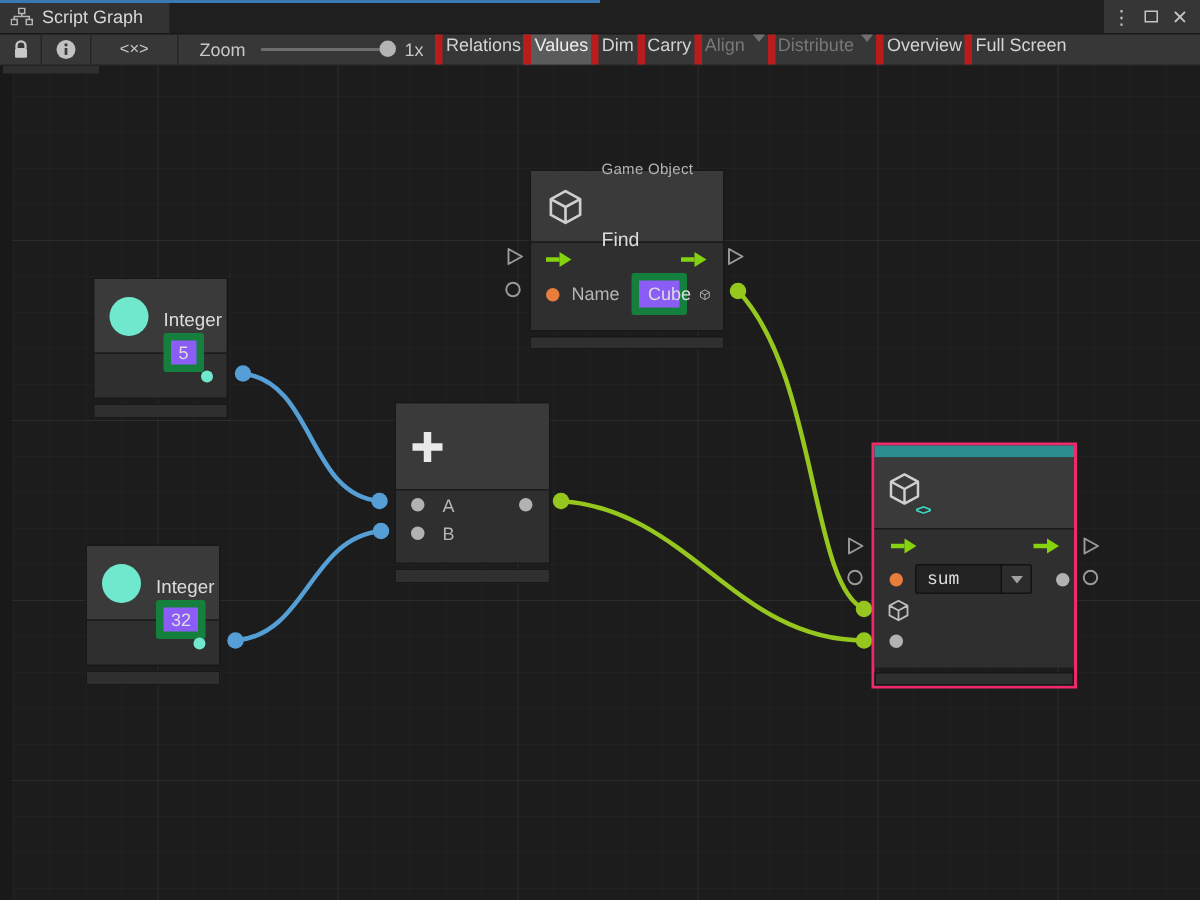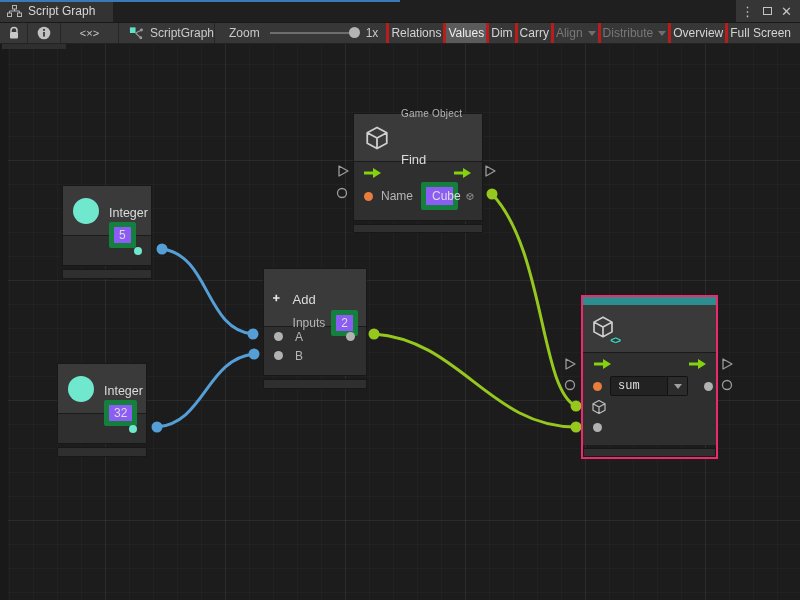--- a/index.html
+++ b/index.html
@@ -21,21 +21,21 @@
              border-top:1px solid #191919; border-bottom:1px solid #232323;
              display:flex; align-items:center; font-size:12px; }
   .tseg { height:100%; display:flex; align-items:center; justify-content:center; border-right:1px solid #262626; }
   .seg-lock { width:28px; } .seg-info { width:33px; } .seg-code { width:58px; color:#c8c8c8; font-size:11px; }
   .seg-graph { width:96px; gap:6px; justify-content:flex-start; padding-left:10px; color:#cccccc; }
   .zoom-label { margin-left:14px; color:#c8c8c8; }
   .zoom-track { position:relative; width:88px; height:2px; background:#6d6d6d; margin-left:10px; }
   .zoom-handle { position:absolute; right:-2px; top:-5px; width:11px; height:11px; border-radius:50%; background:#b4b4b4; }
   .zoom-value { margin-left:8px; margin-right:6px; color:#c8c8c8; }
   .tbtns { display:flex; height:100%; margin-left:2px; }
-  .tbtn { height:100%; display:flex; align-items:center; padding:0 2px; border-left:3px solid #b91c1c;
+  .tbtn { height:100%; display:flex; align-items:flex-start; padding:0 2px; border-left:5px solid #b91c1c;
           color:#d4d4d4; white-space:nowrap; cursor:default; gap:5px; }
   .tbtn.active { background:#5b5b5b; color:#eeeeee; }
   .tbtn.disabled { color:#787878; }
   .caret { width:0; height:0; border-left:4px solid transparent; border-right:4px solid transparent; border-top:5px solid #a0a0a0; }
   .tbtn.disabled .caret { border-top-color:#6f6f6f; }
 
   
   .canvas { position:absolute; left:0; top:44px; width:800px; height:556px; background-color:#1c1c1c;
     background-image:
       linear-gradient(rgba(255,255,255,0.045) 1px, transparent 1px),
@@ -147,29 +147,20 @@
   <div class="tseg seg-info">
     <svg width="14" height="14" viewBox="0 0 14 14">
       <circle cx="7" cy="7" r="6.3" fill="#c2c2c2"></circle>
       <rect x="6.1" y="6" width="1.8" height="4.6" fill="#3a3a3a"></rect>
       <circle cx="7" cy="3.9" r="1.1" fill="#3a3a3a"></circle>
     </svg>
   </div>
   <div class="tseg seg-code">
     <span>&lt;×&gt;</span>
   </div>
-  <div class="tseg seg-graph">
-    <svg width="16" height="14" viewBox="0 0 16 14">
-      <rect x="1" y="1" width="6" height="6" fill="#5fe3c8"></rect>
-      <path d="M7,7 L13,4 M7,7 L12.3,12" stroke="#9a9a9a" stroke-width="1.3" fill="none"></path>
-      <circle cx="13.3" cy="3.7" r="1.6" fill="#9a9a9a"></circle>
-      <circle cx="12.6" cy="12.2" r="1.6" fill="#9a9a9a"></circle>
-    </svg>
-    <span>ScriptGraph</span>
-  </div>
   <span class="zoom-label">Zoom</span>
   <div class="zoom-track">
     <div class="zoom-handle"></div>
   </div>
   <span class="zoom-value">1x</span>
   <div class="tbtns">
     <div class="tbtn">
         <span>Relations</span>
       </div>
     <div class="tbtn active">
@@ -259,27 +250,20 @@
   </div>
   <div class="node-footer"></div>
 </div>
 
 <div class="node n-add" style="left:263px; top:268px;">
   <div class="node-main">
     <div class="node-header">
       <svg width="26" height="26" viewBox="0 0 26 26">
         <path d="M13,3 V23 M3,13 H23" stroke="#e9e9e9" stroke-width="5"></path>
       </svg>
-      <div class="hcol">
-        <span class="ntitle">Add</span>
-        <div class="inputs-row">
-          <span class="nlabel">Inputs</span>
-          <div class="valbox">2</div>
-        </div>
-      </div>
     </div>
     <div class="node-body">
       <div class="nrow">
         <div class="dot dot-gray"></div>
         <span class="nlabel">A</span>
         <span class="spacer"></span>
         <div class="dot dot-gray"></div>
       </div>
       <div class="nrow">
         <div class="dot dot-gray"></div>

